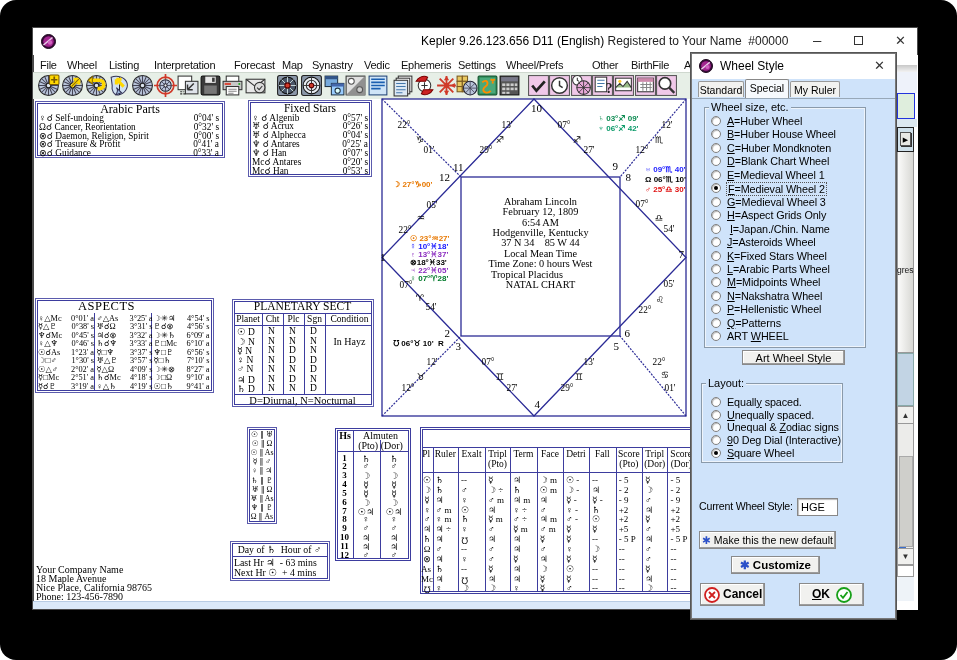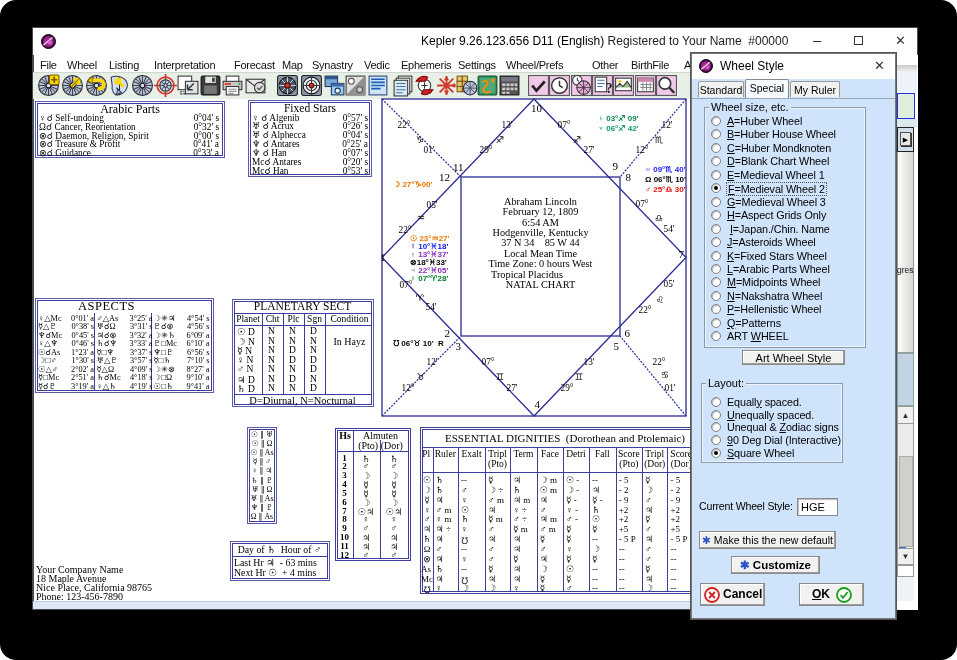--- a/index.html
+++ b/index.html
@@ -488,21 +488,20 @@
 <div class="abs ser" style="left:353px;top:532.15px;width:26px;text-align:center;font-size:9.2px">♃︎</div>
 <div class="abs ser" style="left:380px;top:532.15px;width:28px;text-align:center;font-size:9.2px">♃︎</div>
 <div class="abs ser" style="left:337px;top:541.0px;width:15px;text-align:center;font-size:9px;font-weight:bold">11</div>
 <div class="abs ser" style="left:353px;top:541.0px;width:26px;text-align:center;font-size:9.2px">♃︎</div>
 <div class="abs ser" style="left:380px;top:541.0px;width:28px;text-align:center;font-size:9.2px">♃︎</div>
 <div class="abs ser" style="left:337px;top:549.85px;width:15px;text-align:center;font-size:9px;font-weight:bold">12</div>
 <div class="abs ser" style="left:353px;top:549.85px;width:26px;text-align:center;font-size:9.2px">♂︎</div>
 <div class="abs ser" style="left:380px;top:549.85px;width:28px;text-align:center;font-size:9.2px">♂︎</div>
 <div class="abs" style="left:420px;top:427px;width:270px;height:168px;overflow:hidden">
 <div class="abs" style="left:0;top:0;width:292px;height:167px;border:1px solid #3d3d9e;box-shadow:inset 0 0 0 1px #fff,inset 0 0 0 2px #3d3d9e"></div>
-<div class="abs ser" style="left:0;top:5px;width:290px;text-align:center;font-size:11px;white-space:nowrap">ESSENTIAL DIGNITIES&nbsp; (Dorothean and Ptolemaic)</div>
 <div class="abs" style="left:3px;top:19.5px;width:287px;height:1px;background:#3d3d9e"></div>
 <div class="abs" style="left:3px;top:45px;width:287px;height:1px;background:#3d3d9e"></div>
 <div class="abs" style="left:12.6px;top:19.5px;width:1px;height:145px;background:#3d3d9e"></div>
 <div class="abs" style="left:38px;top:19.5px;width:1px;height:145px;background:#3d3d9e"></div>
 <div class="abs" style="left:65px;top:19.5px;width:1px;height:145px;background:#3d3d9e"></div>
 <div class="abs" style="left:90px;top:19.5px;width:1px;height:145px;background:#3d3d9e"></div>
 <div class="abs" style="left:116.8px;top:19.5px;width:1px;height:145px;background:#3d3d9e"></div>
 <div class="abs" style="left:143px;top:19.5px;width:1px;height:145px;background:#3d3d9e"></div>
 <div class="abs" style="left:169px;top:19.5px;width:1px;height:145px;background:#3d3d9e"></div>
 <div class="abs" style="left:195.7px;top:19.5px;width:1px;height:145px;background:#3d3d9e"></div>

